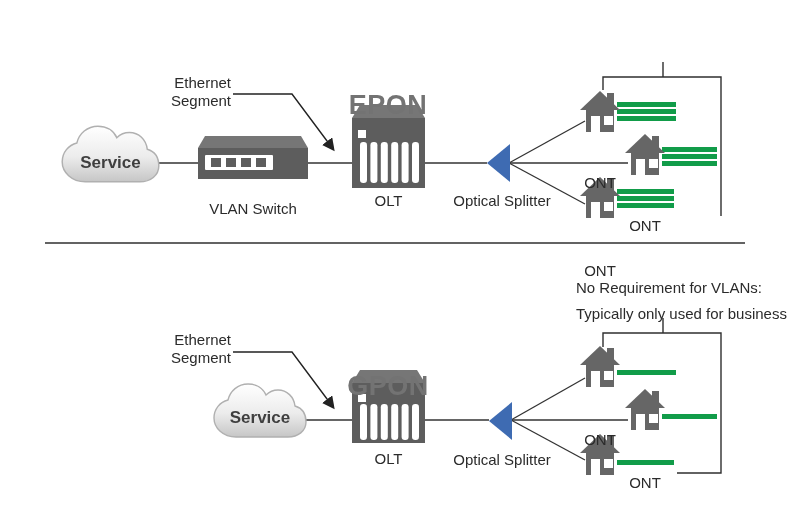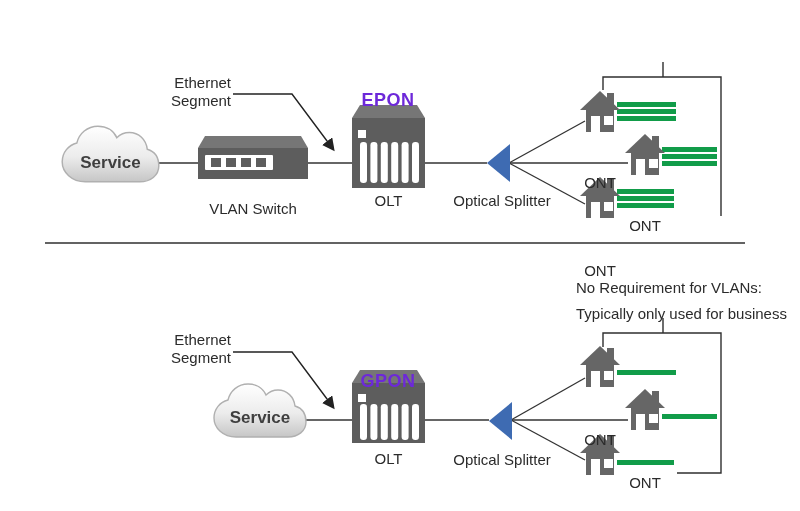--- a/index.html
+++ b/index.html
@@ -6,21 +6,21 @@
   .canvas {
     position:relative; width:800px; height:511px; background:#fff;
     font-family:"Liberation Sans", sans-serif; color:#262626; overflow:hidden;
   }
   .layer { position:absolute; left:0; top:0; }
   .label { position:absolute; white-space:nowrap; }
   .center { text-align:center; }
   .devlabel { font-size:15px; color:#2b2b2b; }
   .annot { font-size:15px; line-height:26px; color:#2b2b2b; }
   .ethseg { font-size:15px; line-height:18px; color:#2b2b2b;text-align:right; }
-  .ponTitle { font-size:18px; font-weight:700; letter-spacing:0.5px; color:#6d28d9; }
+  .ponTitle { font-size:27px; font-weight:700; letter-spacing:0.5px; color:#737373; }
   .cloudText { font-size:17px; font-weight:700; color:#3f3f3f;text-align:center; }
   .ontLabel { font-size:15px; color:#2b2b2b;margin-top:42px; }
 
   
   .ln      { stroke:var(--line,#333); stroke-width:1.3; fill:none; }
   .bracket { stroke:#2f2f2f; stroke-width:1.4; fill:none; }
   .arrow   { stroke:#222; stroke-width:1.4; fill:none; }
   .divider { stroke:#2f2f2f; stroke-width:1.6; }
   .bar     { fill:var(--green,#119c49); }
   .splitter{ fill:var(--blue,#3e6bb2); }

